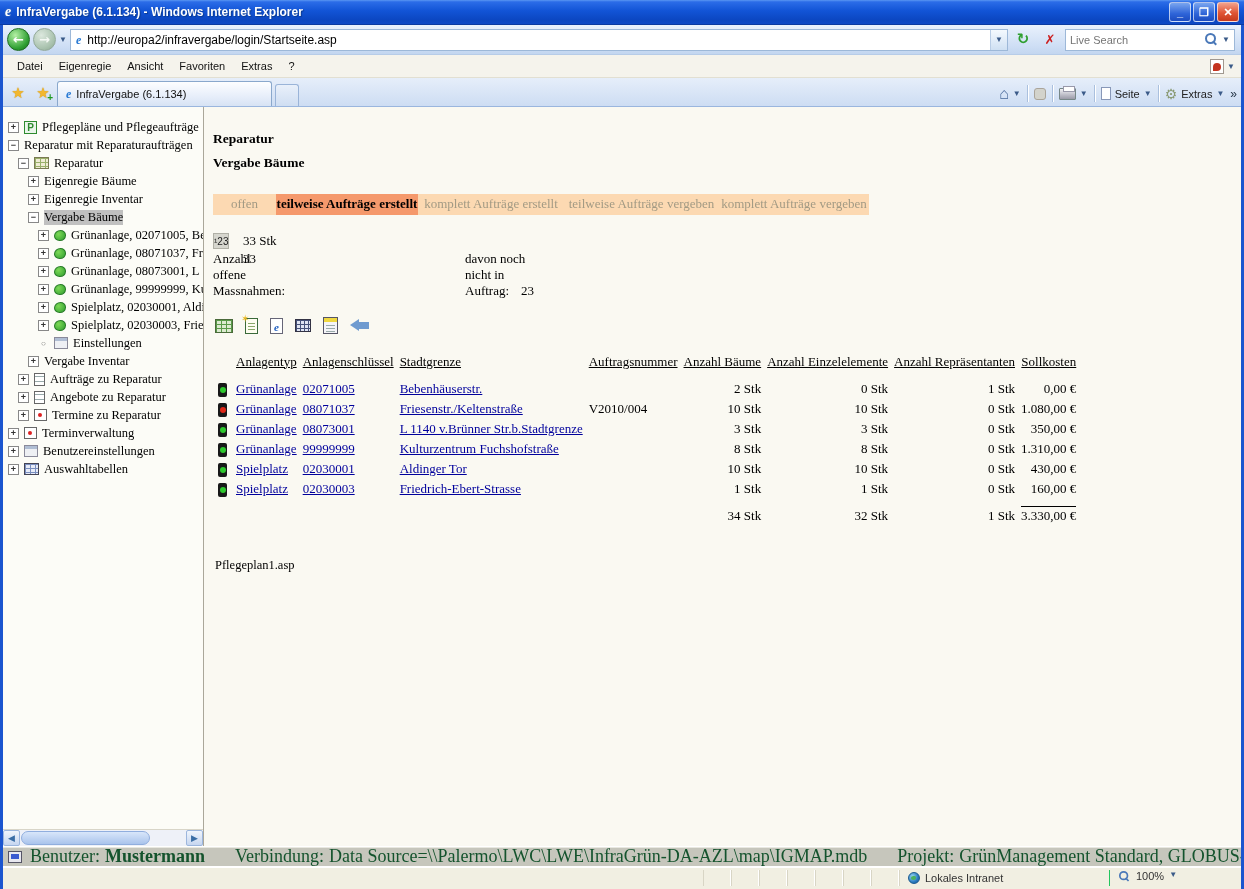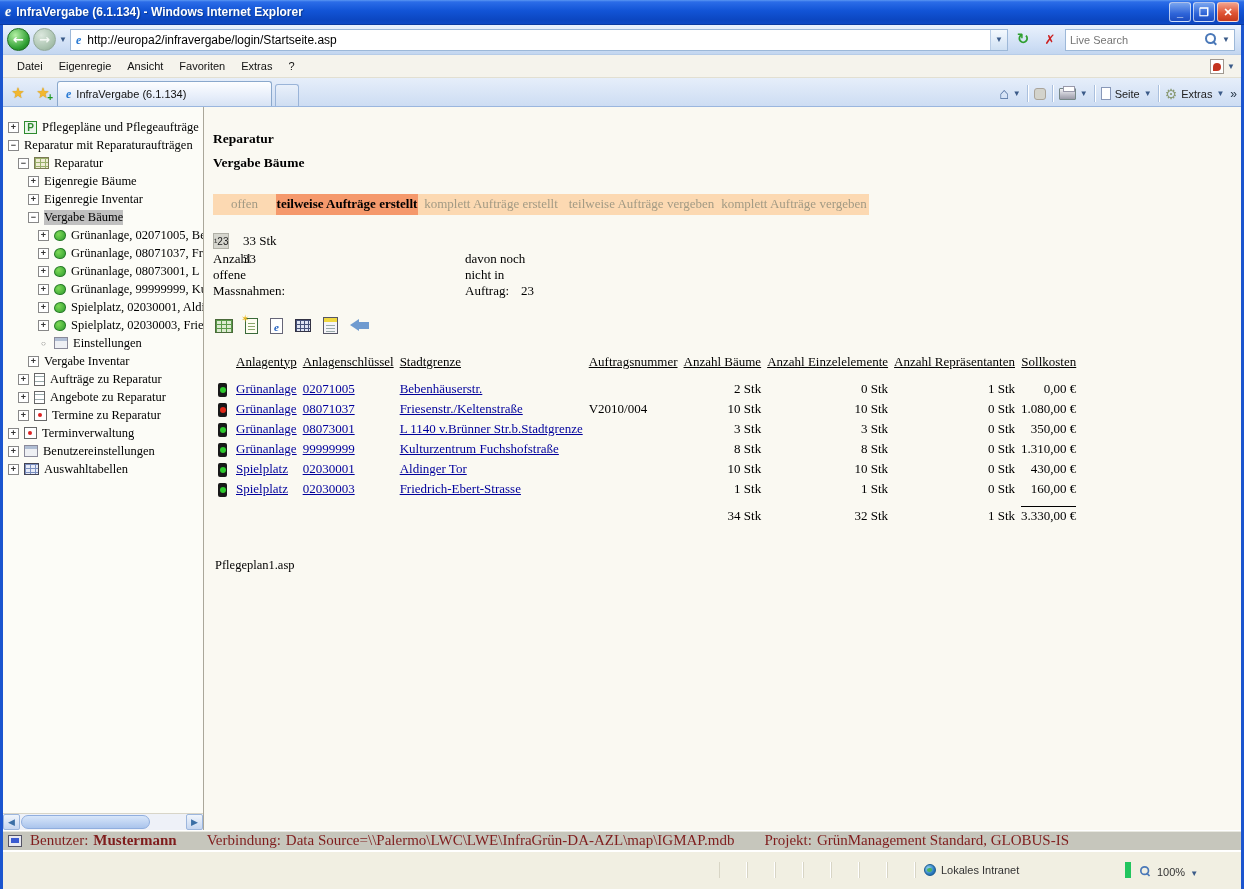--- a/index.html
+++ b/index.html
@@ -153,35 +153,35 @@
   .lnk { color:#00009c; text-decoration:underline; cursor:pointer; }
   .traffic { width:9px; height:14px; background:#181818; border-radius:2px; display:inline-flex; align-items:center; justify-content:center; vertical-align:middle; }
   .traffic i { width:6px; height:6px; border-radius:50%; display:block; }
   tr.totals td { padding-top:9px; }
   .overline { border-top:1px solid #000; padding-top:1px;margin-top:44px; }
 
   .footer-file { margin:32px 0 0 2px; font-size:12.5px; }
 
   
   .app-statusbar { height:20px; flex:none; background:#c6c6bc; border-top:1px solid #fff; box-shadow:inset 0 1px 0 #e8e8e0;
-    display:flex; align-items:center; gap:8px; padding:0 5px; font-family:"Liberation Serif", serif; font-size:15px; color:#7f1d1d; white-space:nowrap; overflow:hidden; }
+    display:flex; align-items:center; gap:8px; padding:0 5px; font-family:"Liberation Serif", serif; font-size:18px; color:#14532d; white-space:nowrap; overflow:hidden; }
   .pcicon { width:14px; height:12px; background:#e8e8f0; border:1px solid #556; position:relative; flex:none; }
   .pcicon::before { content:""; position:absolute; left:2px; top:2px; right:2px; bottom:3px; background:#3a5ad0; }
   .sb-group { display:flex; gap:5px; margin-right:22px; }
   .sb-bold { font-weight:bold; }
 
   
-  .ie-statusbar { height:39px; flex:none; background:#f1efe2; border-top:1px solid #fff; box-shadow:inset 0 1px 0 #fff;
-    display:flex; align-items:center; font-size:11px; color:#333; padding:0 4px; }
+  .ie-statusbar { height:23px; flex:none; background:#f1efe2; border-top:1px solid #fff; box-shadow:inset 0 1px 0 #fff;
+    display:flex; align-items:center; font-size:11px; color:#333; padding:0 20px; }
   .ie-sb-spacer { flex:1; }
   .seg { width:28px; height:16px; border-left:1px solid #d8d5c5; border-right:1px solid #fff; }
   .zone { width:210px; display:flex; align-items:center; gap:5px; padding-left:8px; border-left:1px solid #d8d5c5; height:16px; }
   .globe { width:12px; height:12px; border-radius:50%; border:1px solid #1a5a90; background:radial-gradient(circle at 35% 35%,#9ad8f4,#2a7ac0 60%,#1a5a90); position:relative; }
   .globe::after { content:""; position:absolute; left:2px; top:3px; width:5px; height:4px; background:#4cb060; border-radius:50% 40% 60% 50%; }
-  .zoomsec { width:112px; display:flex; align-items:flex-end; gap:5px; padding-left:8px; border-left:6px solid #22c55e; height:16px; }
+  .zoomsec { width:112px; display:flex; align-items:flex-start; gap:5px; padding-left:8px; border-left:1px solid #22c55e; height:16px; }
   .zoom-mag { transform:scale(.85); }
 </style>
 </head>
 <body>
 
 <div class="titlebar">
   <span class="ie-e">e</span>
   <span class="title-text">InfraVergabe (6.1.134) - Windows Internet Explorer</span>
   <span class="win-btn minmax">_</span>
   <span class="win-btn minmax">❐</span>

